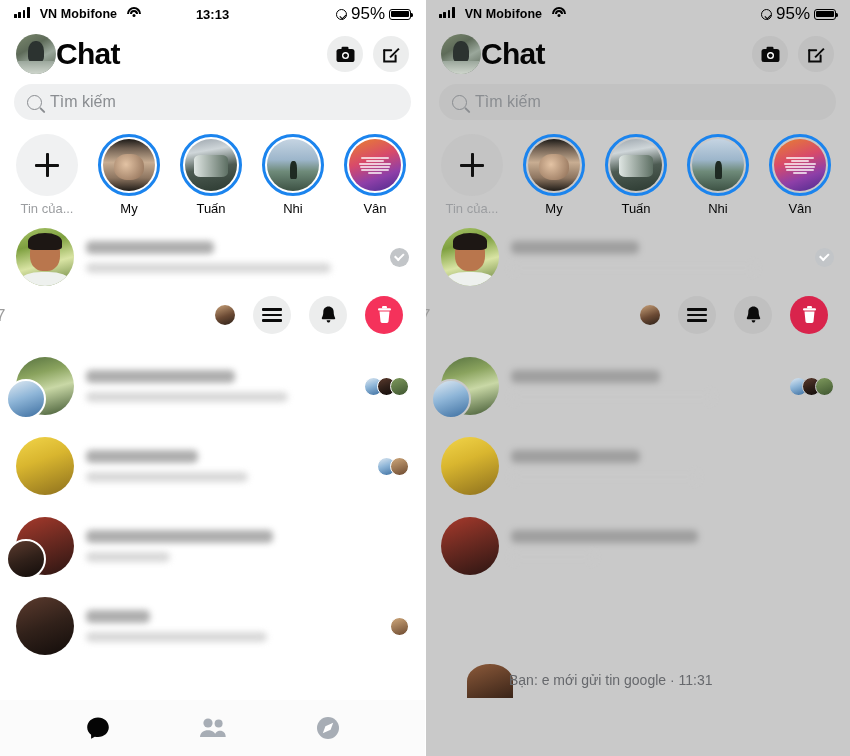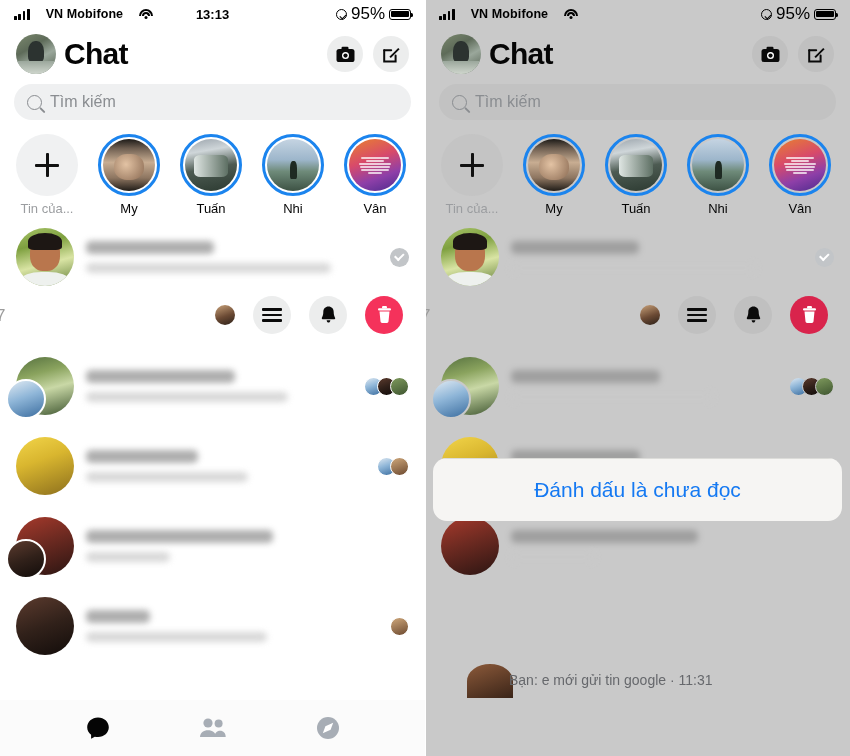--- a/index.html
+++ b/index.html
@@ -13,21 +13,21 @@
 
   .phone { position: relative; width: 425px; height: 756px; overflow: hidden; background: #ffffff; }
   .phone.dimmed { background: #c9c9c9; }
 
   
   .statusbar {
     height: 28px; display: flex; align-items: center;
     padding: 0 14px; font-size: 12.5px; font-weight: bold; color: #000;
     position: relative;
   }
-  .sb-left { display: flex; align-items: center; gap: 16px; }
+  .sb-left { display: flex; gap: 10px; }
   .bars { display: flex; align-items: flex-end; gap: 1.5px; height: 11px; }
   .bars i { display: block; width: 2.8px; background: #000; border-radius: .5px; }
   .bars i:nth-child(1) { height: 4px; }
   .bars i:nth-child(2) { height: 6px; }
   .bars i:nth-child(3) { height: 8.5px; }
   .bars i:nth-child(4) { height: 11px; }
   .carrier { font-size: 12.5px; font-weight: bold; letter-spacing: .1px; }
   .wifi { position: relative; width: 14px; height: 11px; }
   .wifi span { position: absolute; left: 50%; transform: translateX(-50%);
     border: 2px solid #000; border-bottom: none; border-radius: 50% 50% 0 0/100% 100% 0 0; }
@@ -39,21 +39,21 @@
   .loc-ic { width: 11px; height: 11px; border: 1.4px solid #000; border-radius: 50%; position: relative; }
   .loc-ic::after { content: ""; position: absolute; left: 2.6px; top: 4px; width: 5px; height: 3px;
     border-left: 1.4px solid #000; border-bottom: 1.4px solid #000; transform: rotate(-45deg); }
   .batt { width: 22px; height: 11px; border: 1.3px solid #000; border-radius: 3px; padding: 1.3px; position: relative; }
   .batt::after { content: ""; position: absolute; right: -3.4px; top: 3.3px; width: 2px; height: 4px;
     background: #000; border-radius: 0 1.5px 1.5px 0; }
   .batt i { display: block; height: 100%; background: #000; border-radius: 1px; }
   .pct { font-size: 17px; font-weight: normal; }
 
   
-  .header { display: flex; align-items: center; padding: 6px 16px 2px 16px; gap: 8px; }
+  .header { display: flex; align-items: center; padding: 6px 16px 2px 16px; gap: 0; }
   .avatar-hdr { width: 40px; height: 40px; border-radius: 50%; flex: none;
     background: linear-gradient(150deg,#7c8a6f 0%,#5e6b59 35%,#9aa79b 60%,#4d5a4a 100%);
     position: relative; overflow: hidden; }
   .avatar-hdr::before { content: ""; position: absolute; left: 30%; top: 18%; width: 40%; height: 55%;
     background: #2c3330; border-radius: 45% 45% 30% 30%; }
   .avatar-hdr::after { content: ""; position: absolute; left: 0; bottom: 0; width: 100%; height: 32%;
     background: linear-gradient(180deg,#9ba79c,#cfd6cd); }
   .page-title { font-size: 30px; font-weight: bold; letter-spacing: -.7px; color: #050505; }
   .hdr-actions { margin-left: auto; display: flex; gap: 10px; }
   .round-btn { width: 36px; height: 36px; border-radius: 50%; background: #eceded;
@@ -572,20 +572,19 @@
             <div class="bl s" style="width:26%"></div>
         </div>
       </div>
     </div>
 
     <div class="sheet-layer">
       <div class="peek-av"></div>
       <div class="sheet-peek">Bạn: e mới gửi tin google · 11:31</div>
 
       <div class="sheet">
-        <div class="sheet-item">Đánh dấu là chưa đọc</div>
       </div>
 
     </div>
   </div>
 
   <div class="divider-vert"></div>
 </div>
 
 </body></html>

